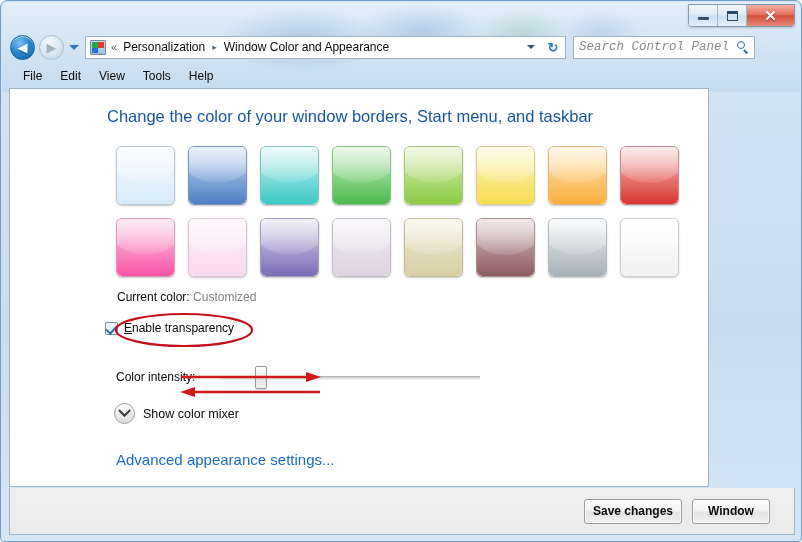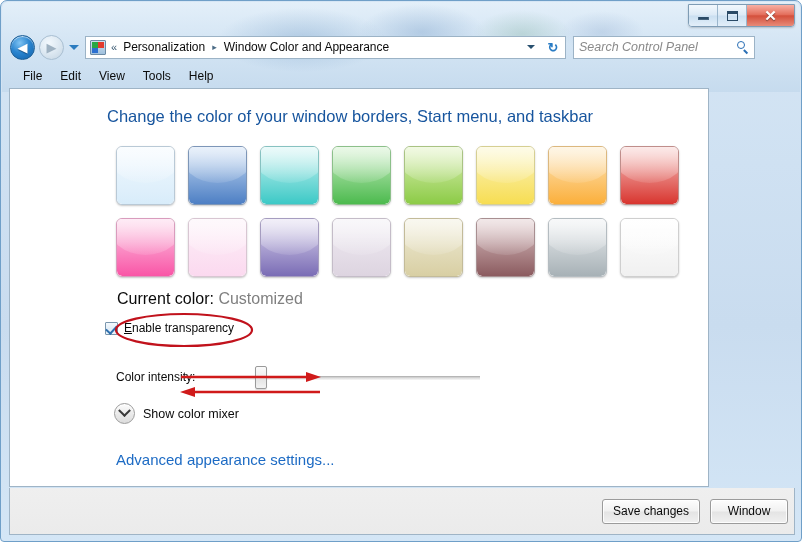--- a/index.html
+++ b/index.html
@@ -180,21 +180,21 @@
   .searchbox {
     margin-left: 7px;
     width: 182px; height: 23px;
     background: #ffffff;
     border: 1px solid #9cb3c6;
     box-sizing: border-box;
     display: flex; align-items: center; justify-content: space-between;
     padding: 0 5px;
   }
   .searchph {
-    font-family: Liberation Sans, sans-serif;
+    font-family: Liberation Mono, monospace;
     font-style: italic; font-size: 12.5px; color: #8a8a8a;
   }
   .magnifier {
     position: relative; width: 12px; height: 12px;
   }
   .magnifier::before {
     content:""; position:absolute; left:0; top:0;
     width:8px; height:8px; border:1.6px solid #2a6fb5; border-radius:50%;
     box-sizing: border-box;
   }
@@ -267,21 +267,21 @@
     width: 136%; height: 116%;
     border-radius: 50%;
     background: linear-gradient(to bottom, rgba(255,255,255,.92) 0%, rgba(255,255,255,.55) 55%, rgba(255,255,255,.10) 100%);
     pointer-events: none;
   }
 
   
   .currentcolor {
     position: absolute;
     left: 107px; top: 201px;
-    font-size: 16px;
+    font-size: 12px;
     color: #0a0a0a;
     white-space: nowrap;
   }
   .currentcolor .val { color: #808080; }
 
   
   .cbrow {
     position: absolute;
     left: 95px; top: 232px;
     display: flex; align-items: center;
@@ -385,21 +385,22 @@
   
   .buttonstrip {
     position: absolute;
     left: 8px; top: 487px;
     width: 786px; height: 47px;
     background: linear-gradient(to bottom, #efefef 0%, #ebebeb 100%);
     border: 1px solid #9fb4c6;
     border-top: none;
     box-sizing: border-box;
     display: flex; align-items: center; justify-content: flex-end;
-    padding-right: 6px;
+    padding-right: 24px;
+    font-weight: bold;
   }
   .btn {
     min-width: 98px; height: 25px;
     margin-left: 10px;
     background: linear-gradient(to bottom, #fdfdfd 0%, #f1f1f1 48%, #e4e4e4 52%, #f0f0f0 100%);
     border: 1px solid #9b9b9b;
     border-radius: 3px;
     box-sizing: border-box;
     font-size: 12px;
     color: #0a0a0a;

